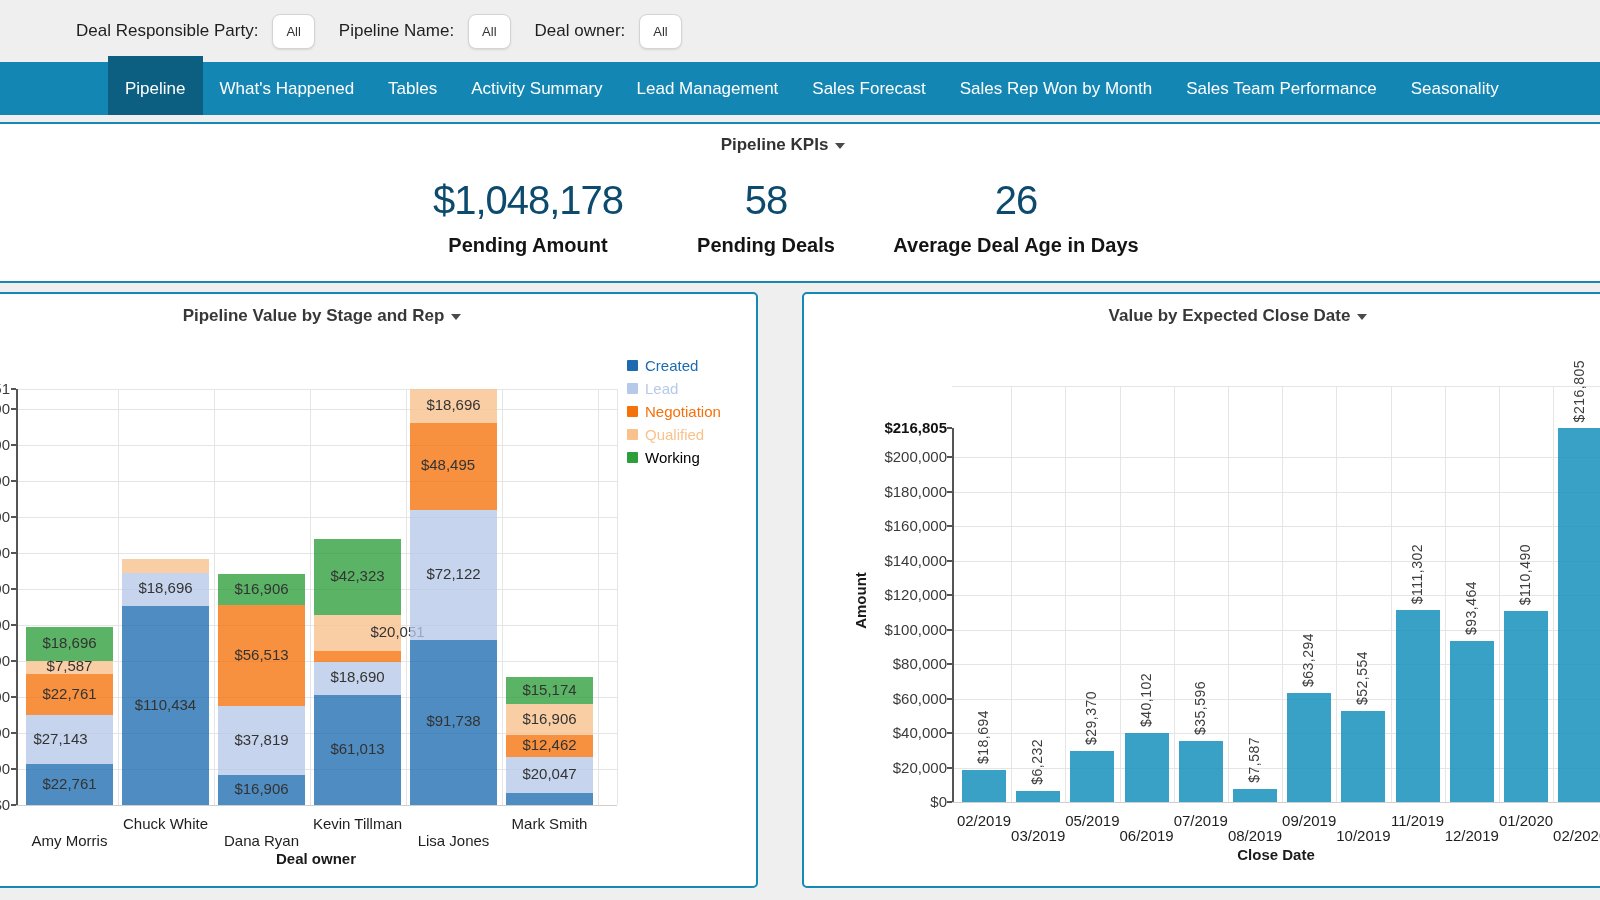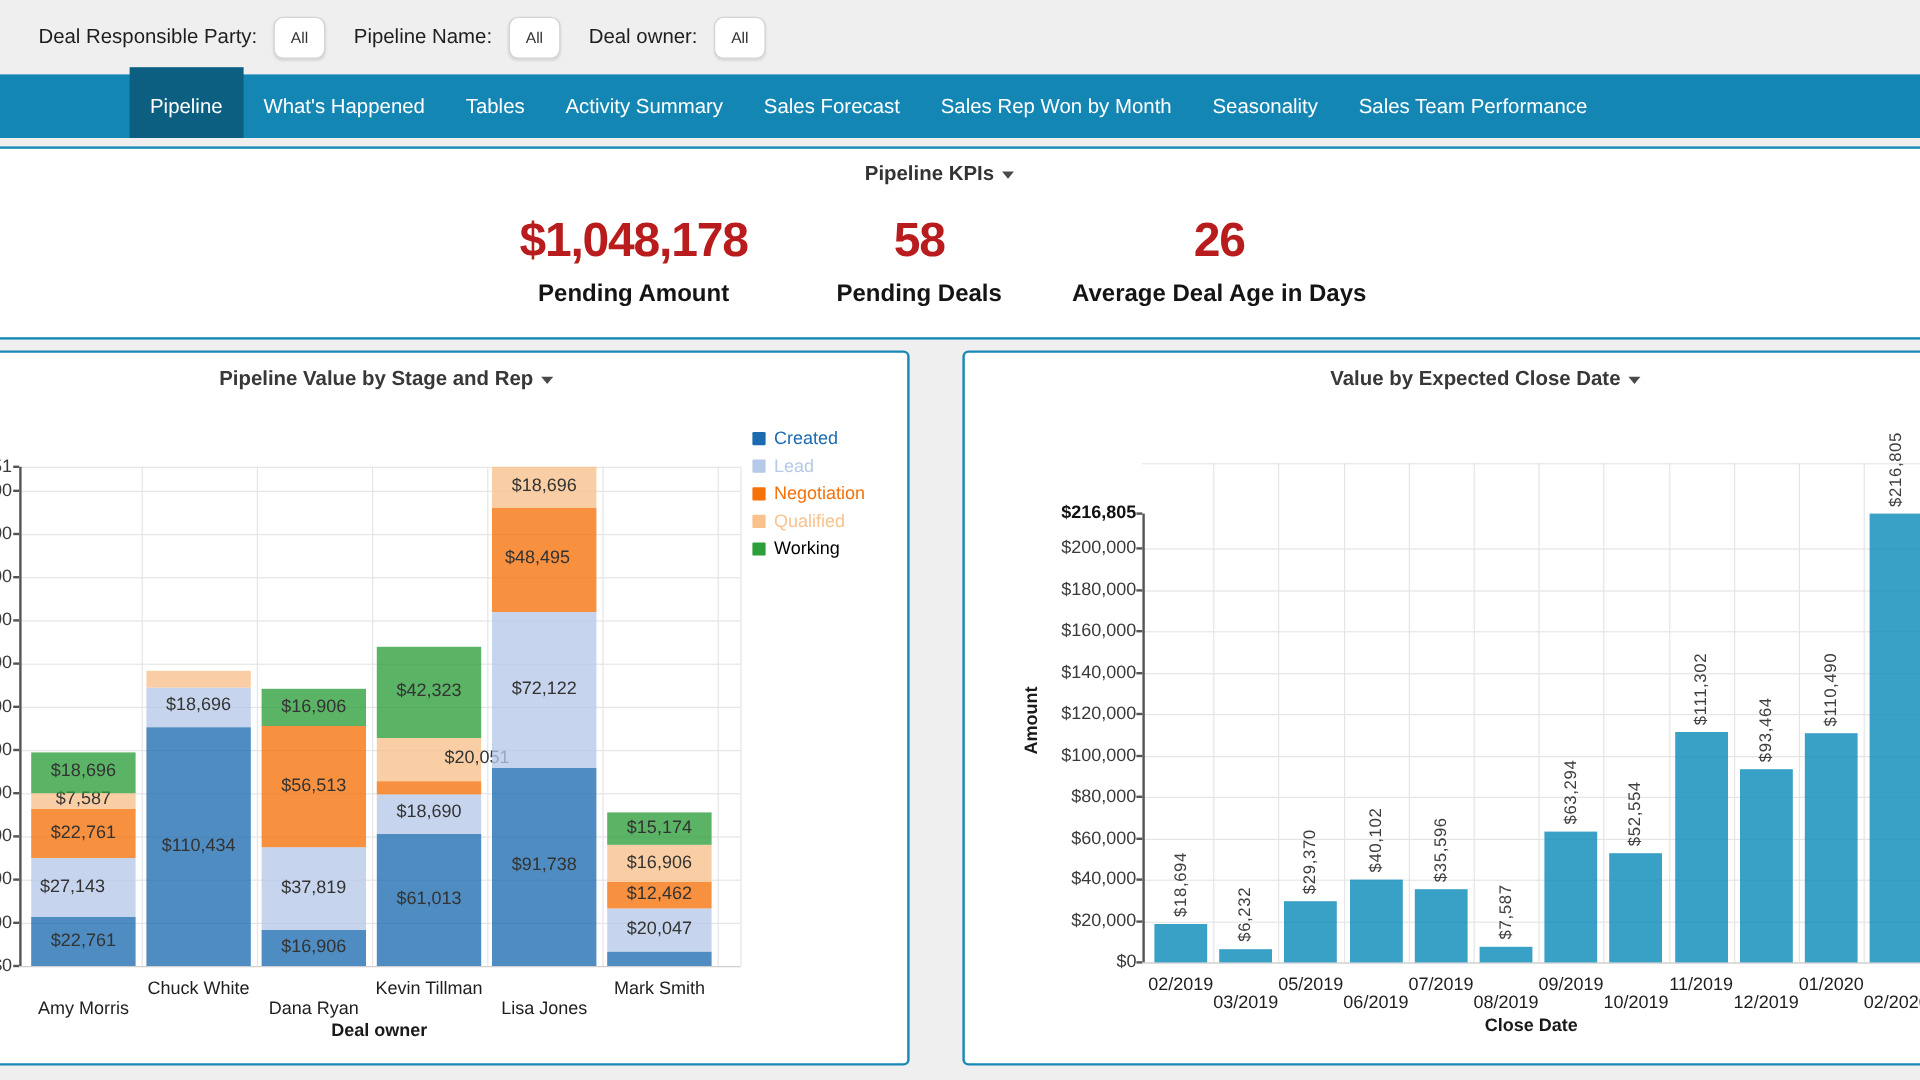--- a/index.html
+++ b/index.html
@@ -1,36 +1,36 @@
 <!DOCTYPE html>
 <html><head>
 <meta charset="utf-8">
 <style>
   html,body{margin:0;padding:0;}
   body{width:1600px;height:900px;overflow:hidden;position:relative;background:#efefef;
        font-family:"Liberation Sans", sans-serif;color:#222;}
   
-  .filter-bar{height:62px;display:flex;align-items:center;padding-left:32px;gap:24px;background:#efefef;}
+  .filter-bar{height:62px;display:flex;align-items:center;padding-left:76px;gap:24px;background:#efefef;}
   .filter-group{display:flex;align-items:center;gap:14px;}
   .filter-label{font-size:17px;color:#1e1e1e;}
   .all-btn{background:#fff;border:1px solid #d4d4d4;border-radius:8px;padding:9px 13px;font-size:13px;
            color:#333;box-shadow:0 1px 2px rgba(0,0,0,.10);cursor:pointer;font-family:inherit;}
   
   .nav-bar{height:53px;background:#1486b4;display:flex;align-items:flex-end;padding-left:108px;position:relative;z-index:2;}
   .nav-tab{height:53px;display:flex;align-items:center;padding:0 17px;color:#fff;font-size:17px;cursor:pointer;white-space:nowrap;}
   .nav-tab.active{height:59px;padding-top:6px;box-sizing:border-box;background:#0c5f80;}
   
   .kpi-panel{position:absolute;left:0;top:122px;width:1600px;height:161px;background:#fff;
              border-top:2px solid #1588b6;border-bottom:2px solid #1588b6;box-sizing:border-box;}
   .kpi-title{position:absolute;top:11px;left:0;width:1566px;text-align:center;font-weight:bold;
              font-size:17px;color:#333;cursor:pointer;}
   .caret{display:inline-block;width:0;height:0;border-left:5px solid transparent;border-right:5px solid transparent;
          border-top:6px solid #4a4a4a;margin-left:7px;vertical-align:middle;}
   .kpi-item{position:absolute;top:54px;transform:translateX(-50%);text-align:center;white-space:nowrap;}
-  .kpi-value{font-size:40px;font-weight:bold;color:#b91c1c;letter-spacing:-1px;}
+  .kpi-value{font-size:40px;font-weight:normal;color:#0c4a6e;letter-spacing:-1px;}
   .kpi-label{margin-top:11px;font-size:20px;font-weight:bold;color:#141414;}
   
   .panel{position:absolute;top:292px;height:596px;background:#fff;border:2px solid #1588b6;
          border-radius:5px;box-sizing:border-box;}
   .panel-left{left:-62px;width:820px;}
   .panel-right{left:802px;width:860px;}
   .chart-title{position:absolute;top:12px;left:0;text-align:center;font-weight:bold;font-size:17px;
                color:#383838;cursor:pointer;white-space:nowrap;}
   .panel-left .chart-title{width:764px;}
   .panel-right .chart-title{width:868px;}
@@ -71,24 +71,25 @@
       <div class="filter-label">Deal owner:</div>
       <button class="all-btn">All</button>
     </div>
   </div>
 
 <div class="nav-bar">
     <div class="nav-tab active">Pipeline</div>
     <div class="nav-tab">What's Happened</div>
     <div class="nav-tab">Tables</div>
     <div class="nav-tab">Activity Summary</div>
+    <div class="nav-tab">Lead Management</div>
     <div class="nav-tab">Sales Forecast</div>
     <div class="nav-tab">Sales Rep Won by Month</div>
+    <div class="nav-tab">Sales Team Performance</div>
     <div class="nav-tab">Seasonality</div>
-    <div class="nav-tab">Sales Team Performance</div>
   </div>
 
 <div class="kpi-panel">
   <div class="kpi-title"><span>Pipeline KPIs</span><span class="caret"></span></div>
   <div class="kpi-item" style="left:528px">
     <div class="kpi-value">$1,048,178</div>
     <div class="kpi-label">Pending Amount</div>
   </div>
   <div class="kpi-item" style="left:766px">
     <div class="kpi-value">58</div>

